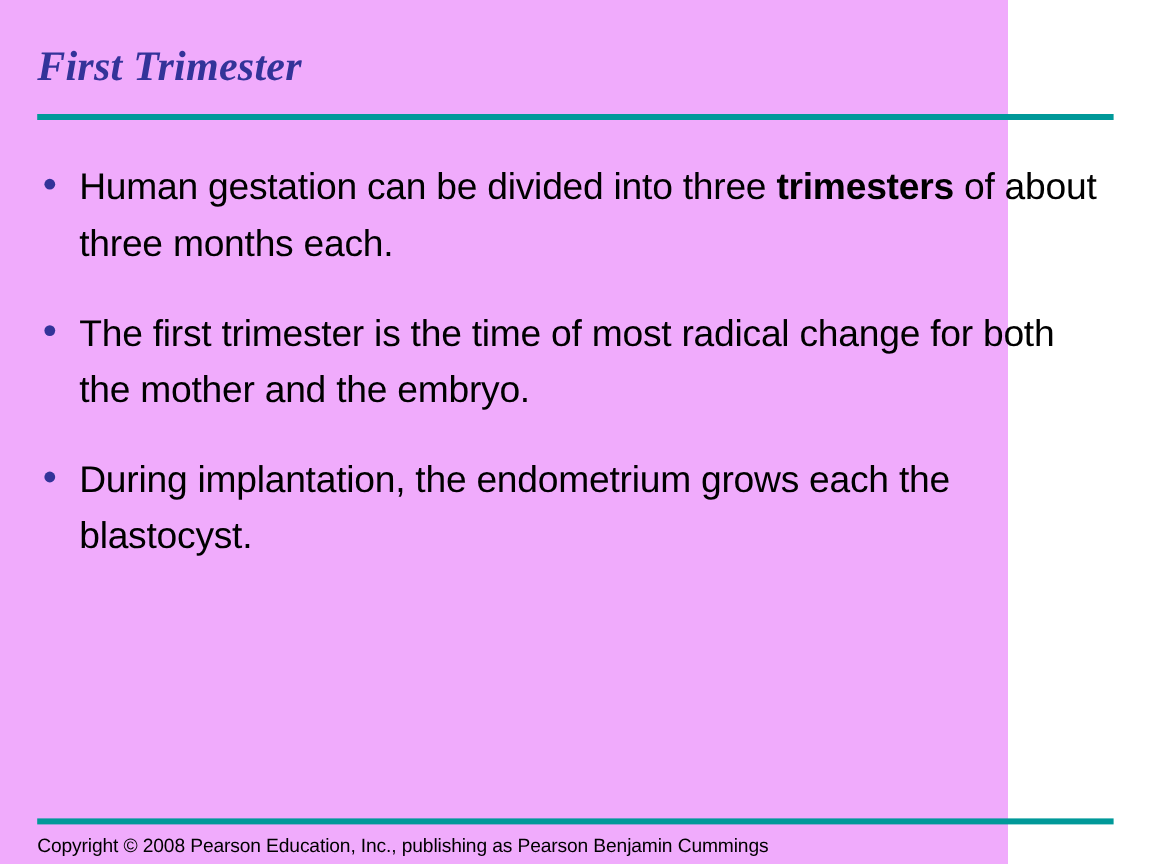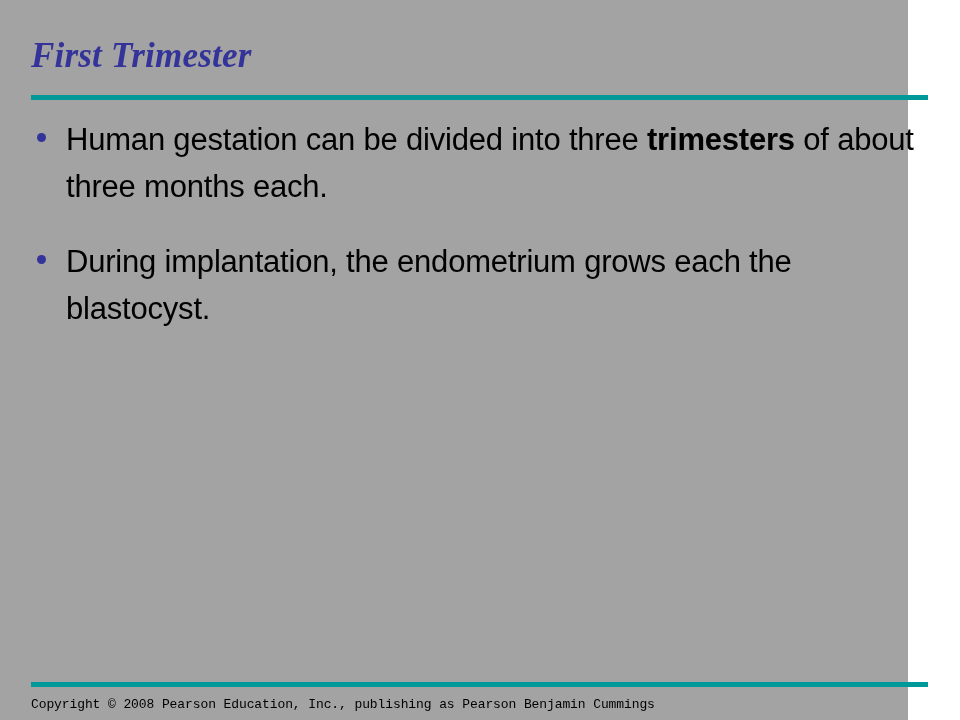--- a/index.html
+++ b/index.html
@@ -10,23 +10,23 @@
   body {
     width: 960px;
     height: 720px;
     background: #ffffff;
     font-family: "Liberation Sans", sans-serif;
     overflow: hidden;
   }
 
   .slide {
     position: relative;
-    width: 908px;
+    width: 840px;
     height: 720px;
-    background: #a3a3a3;
+    background: #f0abfc;
   }
 
   
   .slide-title {
     position: absolute;
     left: 31px;
     top: 13px;
     width: 890px;
     font-family: "Liberation Serif", "DejaVu Serif", serif;
     font-size: 35px;
@@ -46,21 +46,21 @@
     height: 5px;
     background: #009999;
   }
   .rule-top { top: 95px; }
   .rule-bottom { top: 682px; }
 
   
   .bullet-list {
     position: absolute;
     left: 31px;
-    top: 116px;
+    top: 132px;
     width: 895px;
   }
 
   .bullet-item {
     position: relative;
     padding-left: 35px;
     margin-bottom: 28px;
     font-size: 31px;
     line-height: 47px;
     color: #000000;
@@ -84,22 +84,22 @@
   .bullet-text b,
   .bullet-text strong {
     font-weight: bold;
   }
 
   
   .footer-copyright {
     position: absolute;
     left: 31px;
     top: 697px;
-    font-family: Liberation Mono, monospace;
-    font-size: 13px;
+    font-family: Liberation Sans, sans-serif;
+    font-size: 16px;
     font-weight: normal;
     color: #000000;
     white-space: nowrap;
     letter-spacing: -0.1px;
   }
 </style>
 </head>
 <body>
 
 <div class="slide">
@@ -108,20 +108,24 @@
 
   <div class="rule rule-top"></div>
 
   <div class="bullet-list">
 
     <div class="bullet-item">
       <span class="bullet-marker"></span>
       <span class="bullet-text"><span>Human gestation can be divided into three </span><b>trimesters</b><span> of about three months each.</span></span>
     </div>
 
+    <div class="bullet-item">
+      <span class="bullet-marker"></span>
+      <span class="bullet-text">The first trimester is the time of most radical change for both the mother and the embryo.</span>
+    </div>
 
     <div class="bullet-item">
       <span class="bullet-marker"></span>
       <span class="bullet-text">During implantation, the endometrium grows each the blastocyst.</span>
     </div>
 
   </div>
 
   <div class="rule rule-bottom"></div>
 

